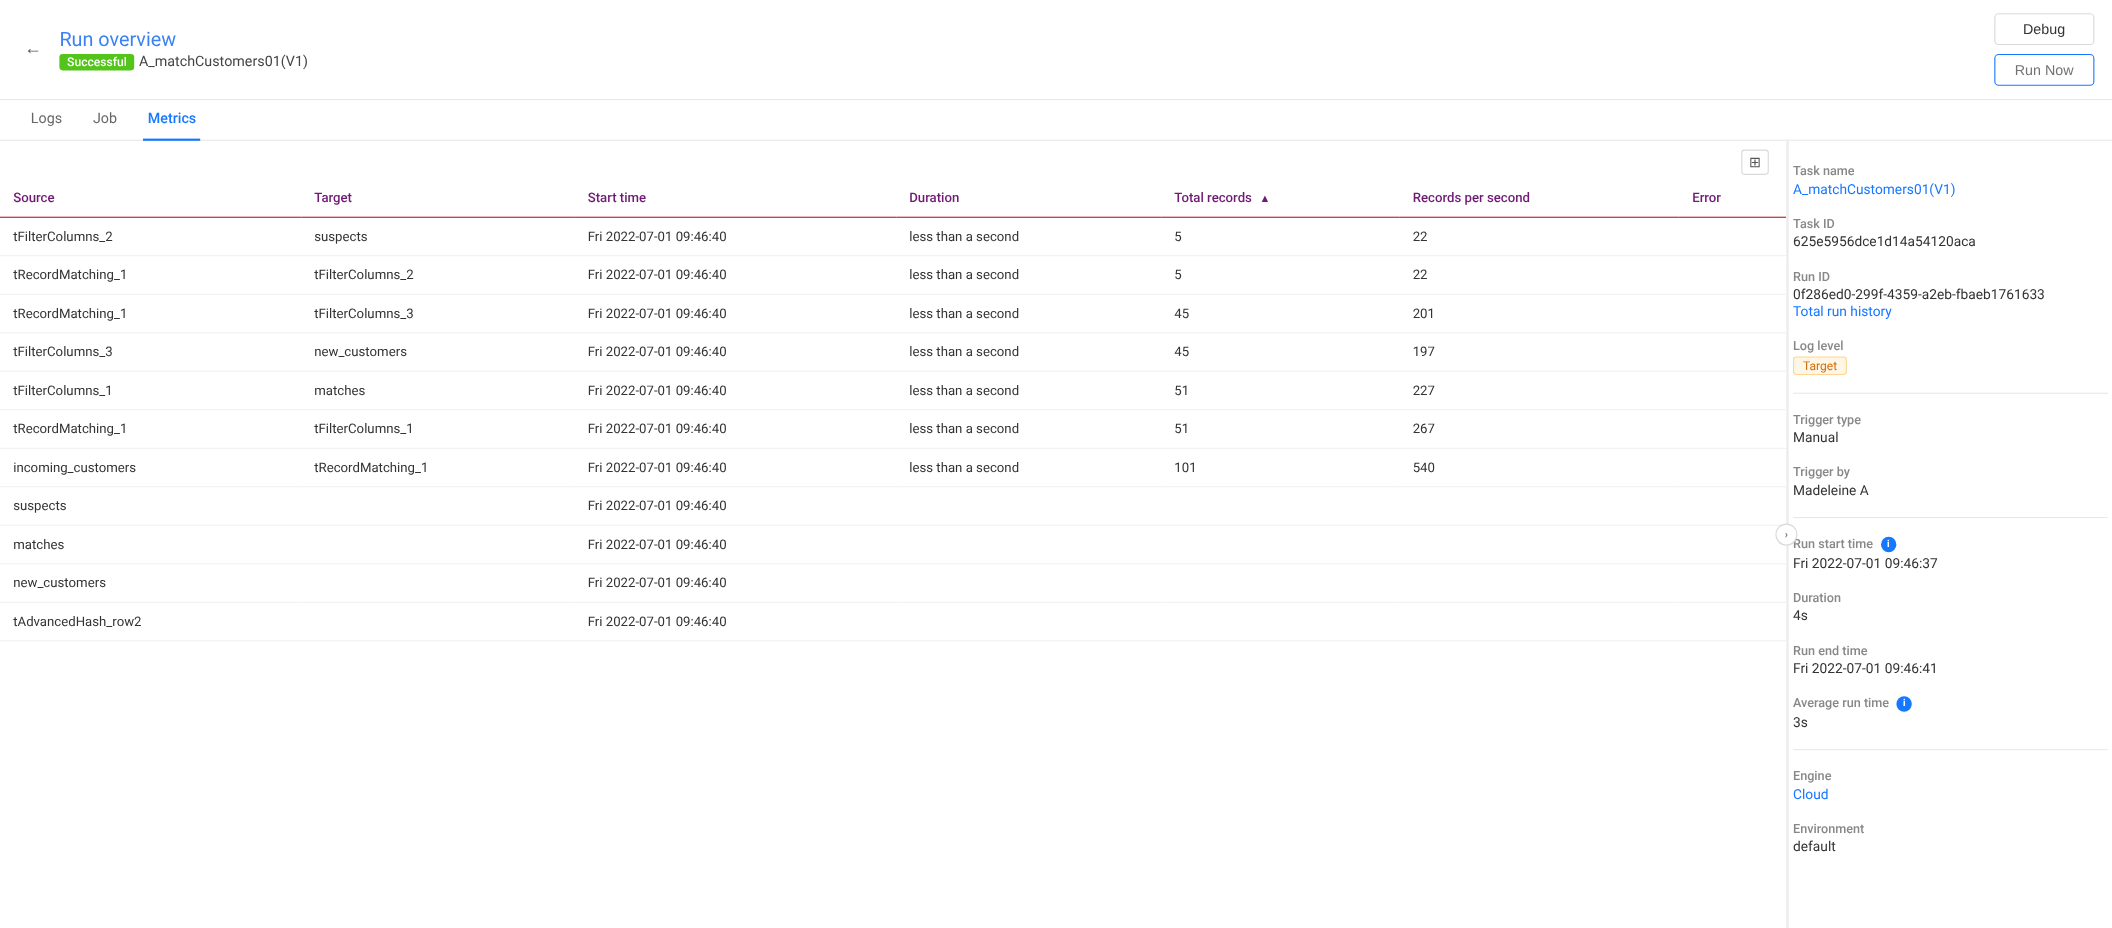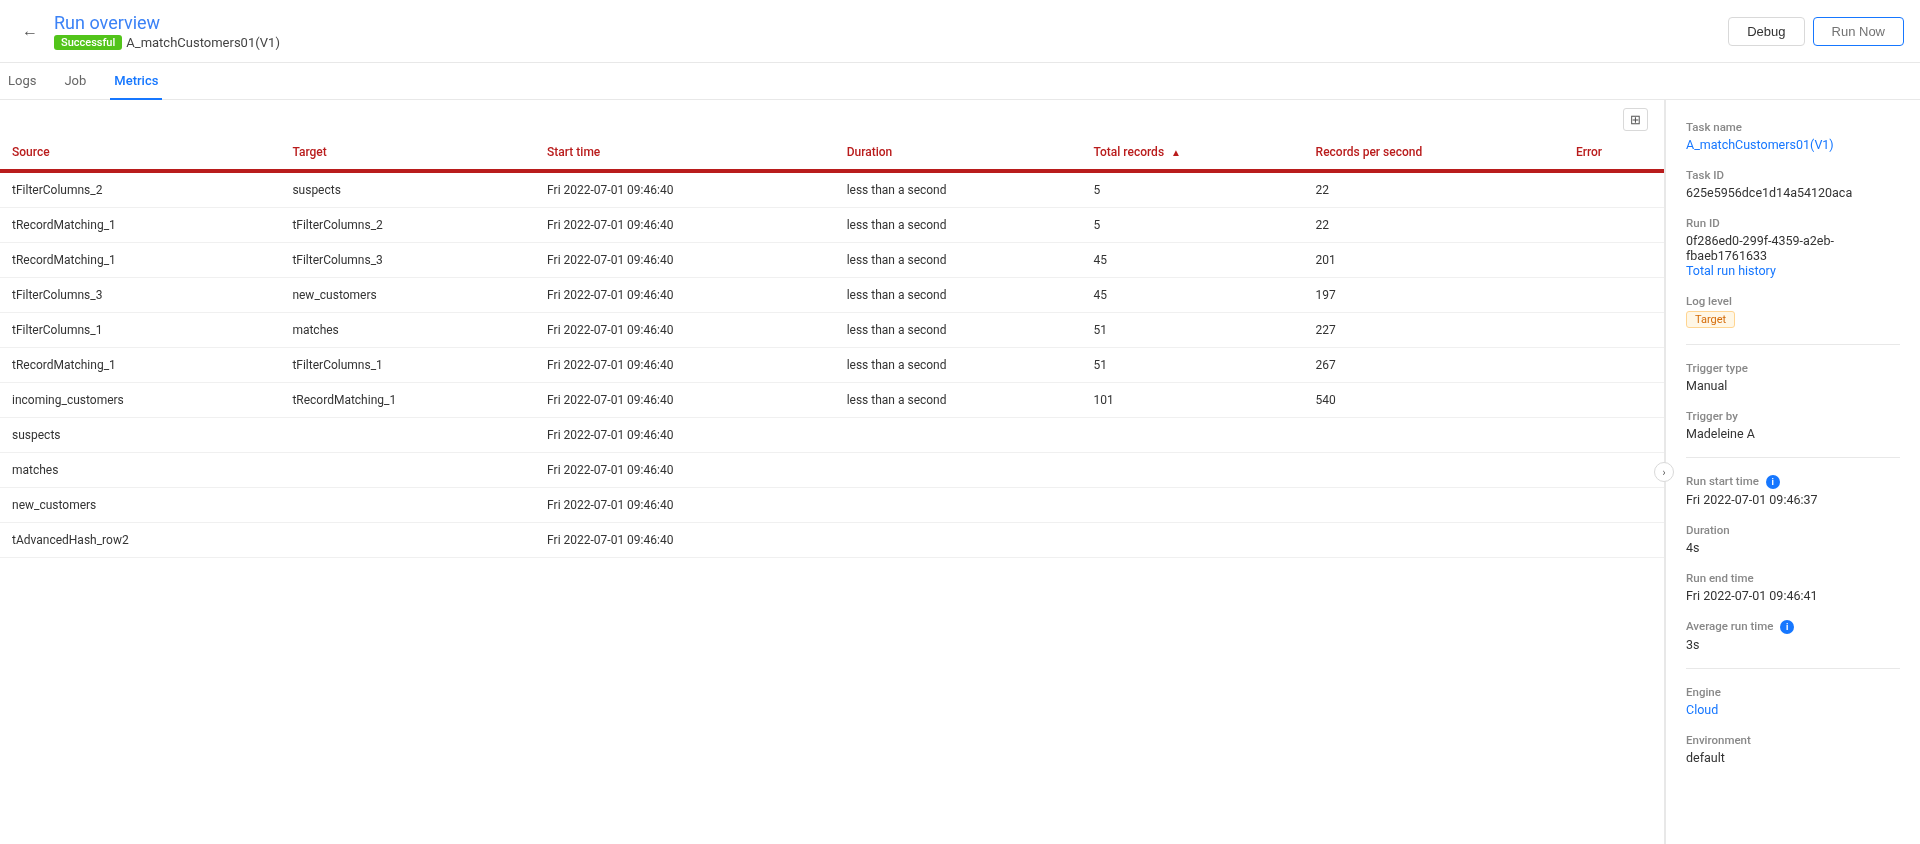--- a/index.html
+++ b/index.html
@@ -27,21 +27,21 @@
     .header-subtitle { display: flex; align-items: center; gap: 4px; margin-top: 2px; }
     .status-badge {
       background: #52c41a;
       color: #fff;
       font-size: 11px;
       padding: 1px 7px;
       border-radius: 3px;
       font-weight: 500;
     }
     .task-name-header { font-size: 13px; color: #444; }
-    .header-actions { display: flex; gap: 8px; }
+    .header-actions { display: flex; gap: 8px; flex-direction: column; }
     .btn-debug {
       padding: 6px 18px;
       border: 1px solid #d9d9d9;
       background: #fff;
       border-radius: 4px;
       cursor: pointer;
       font-size: 13px;
       color: #333;
     }
     .btn-run-now {
@@ -51,21 +51,21 @@
       border-radius: 4px;
       cursor: pointer;
       font-size: 13px;
       color: #737373;
       font-weight: 400;
     }
 
     
     .tabs {
       display: flex;
-      padding: 0 4px;
+      padding: 0 24px;
       border-bottom: 1px solid #e8e8e8;
       flex-shrink: 0;
     }
     .tab {
       padding: 10px 4px;
       margin-right: 20px;
       font-size: 13px;
       color: #666;
       cursor: pointer;
       border-bottom: 2px solid transparent;
@@ -111,22 +111,22 @@
     
     table {
       width: 100%;
       border-collapse: collapse;
       font-size: 12.5px;
     }
     thead th {
       padding: 10px 12px;
       text-align: left;
       font-weight: 500;
-      color: #b91c1c;
-      border-bottom: 4px solid #b91c1c;
+      color: #701a75;
+      border-bottom: 1px solid #b91c1c;
       background: #fff;
       white-space: nowrap;
       font-size: 12px;
     }
     thead th.sortable { cursor: pointer; }
     .sort-icon { margin-left: 4px; font-size: 10px; }
     tbody tr {
       border-bottom: 1px solid #f0f0f0;
     }
     tbody td {
@@ -156,24 +156,24 @@
       align-items: center;
       justify-content: center;
       cursor: pointer;
       font-size: 10px;
       color: #555;
       z-index: 10;
     }
 
     
     .right-sidebar {
-      width: 255px;
+      width: 295px;
       flex-shrink: 0;
       overflow-y: auto;
-      padding: 20px 20px;
+      padding: 20px 4px;
       background: #fff;
       border-left: 1px solid #e8e8e8;
     }
     .sidebar-field { margin-bottom: 16px; }
     .sidebar-label {
       font-size: 11.5px;
       color: #888;
       font-weight: 500;
       margin-bottom: 3px;
     }

